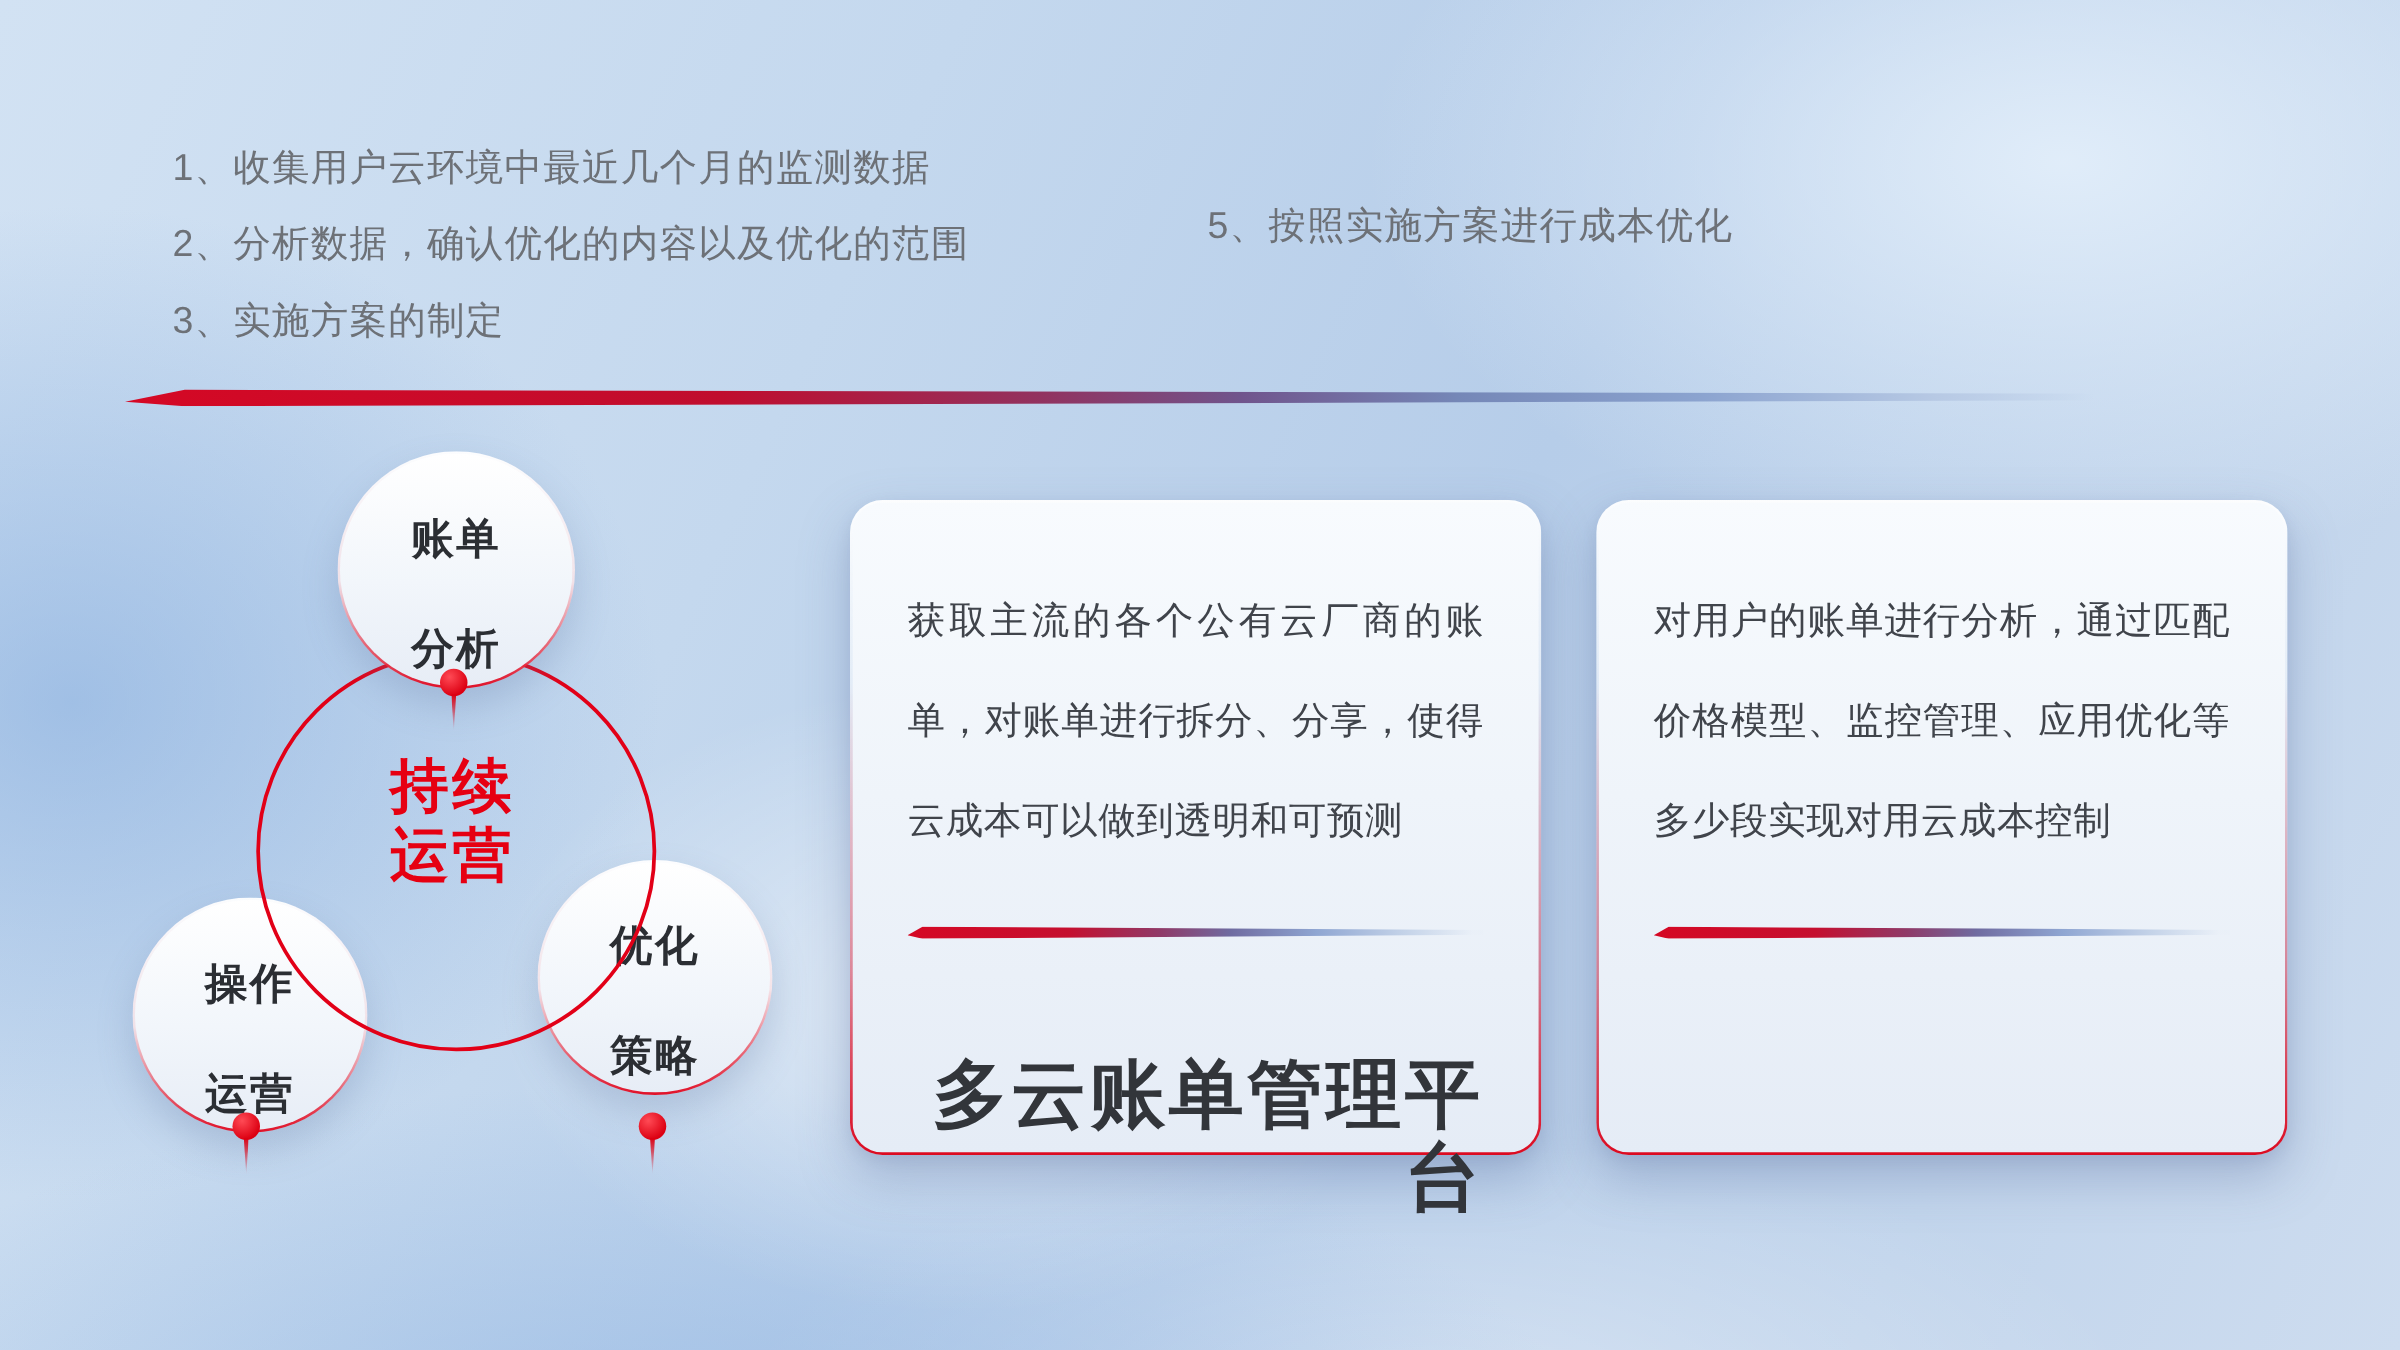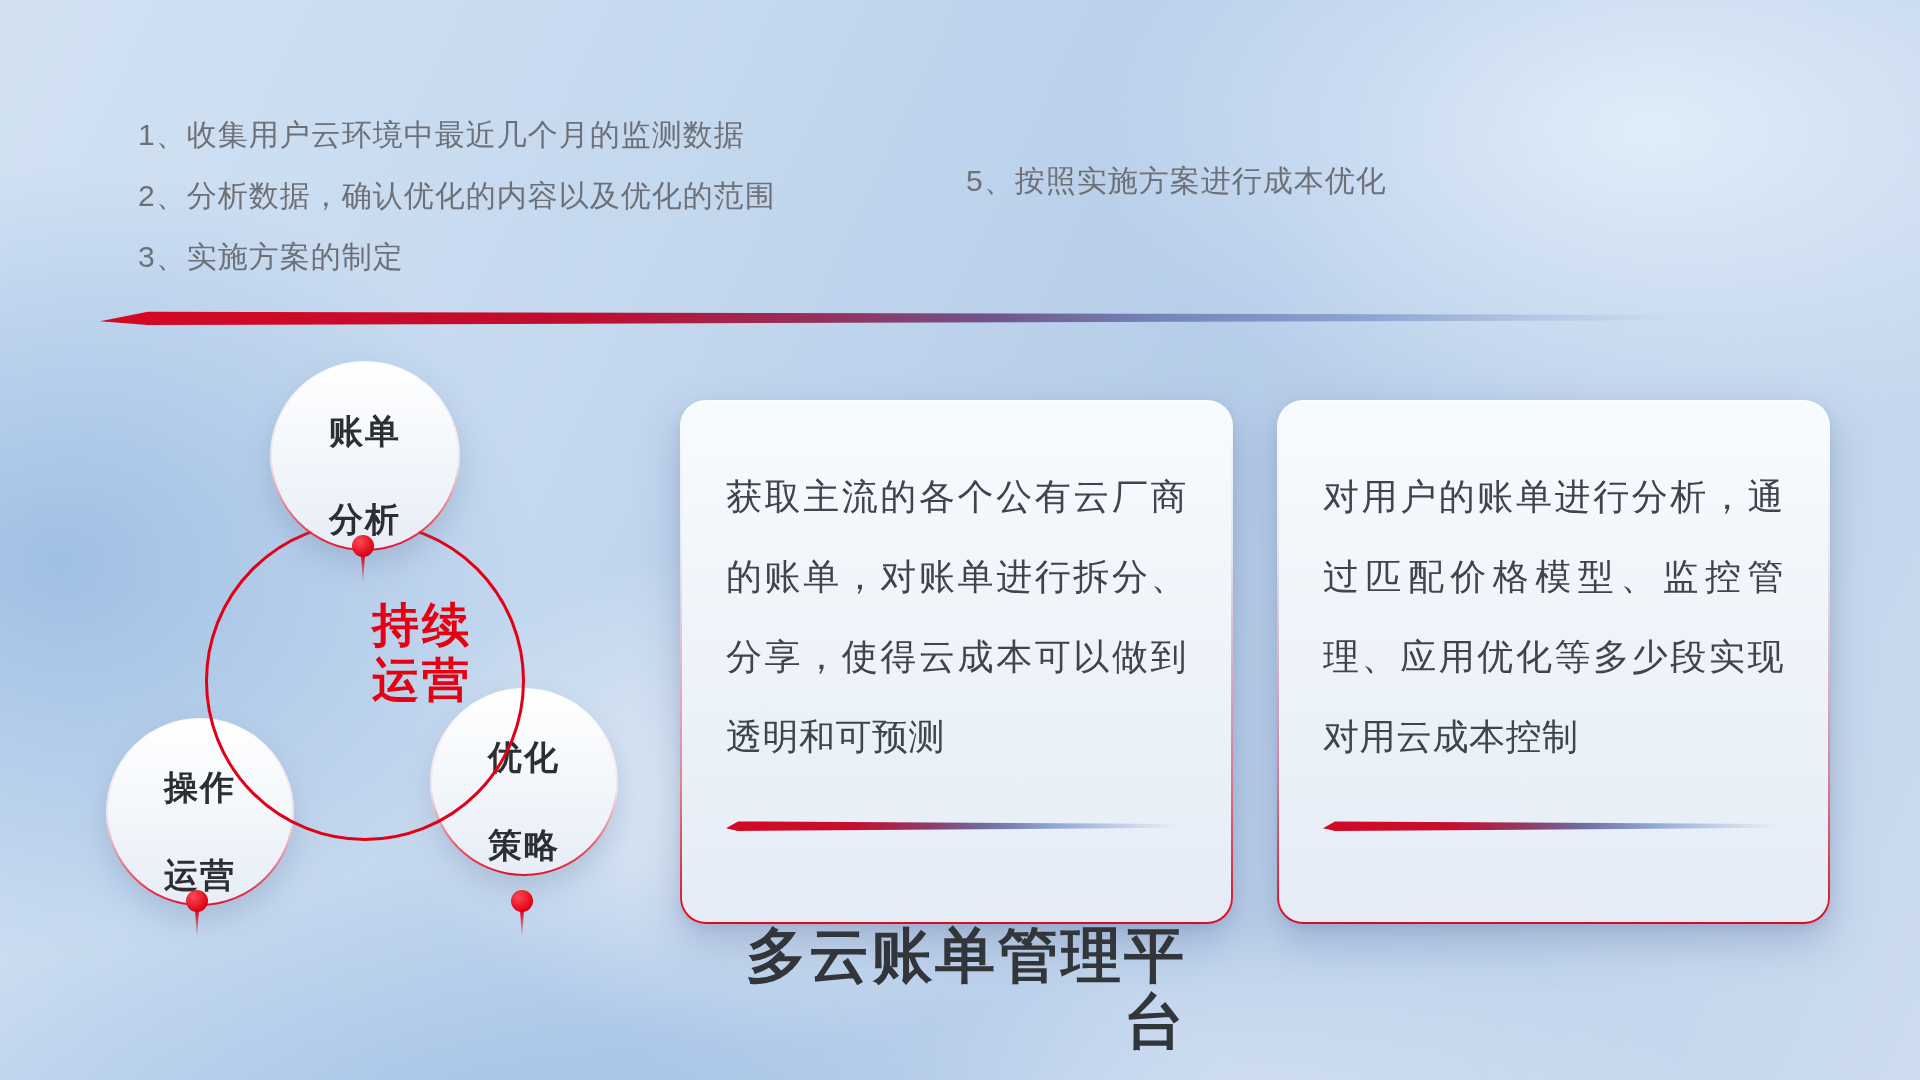--- a/index.html
+++ b/index.html
@@ -45,22 +45,22 @@
     box-shadow:0 14px 28px rgba(105,125,165,0.28);
     display:flex;align-items:center;justify-content:center;text-align:center;
   }
   .circle-top{left:270px;top:361px;width:186px;height:186px;z-index:3;}
   .circle-bl{left:106px;top:718px;z-index:1;}
   .circle-br{left:430px;top:688px;z-index:1;}
   .circle-label{font-size:34px;font-weight:600;color:#2b2e33;line-height:1.4;letter-spacing:2px;}
   .circle-label span{display:block;margin-top:40px;}
   .center-label{
     position:absolute;left:252px;top:601px;width:220px;z-index:2;
-    text-align:right;font-size:47px;font-weight:800;color:#e60012;
-    line-height:1.18;letter-spacing:3px;font-family:Liberation Mono, monospace;
+    text-align:center;font-size:47px;font-weight:800;color:#e60012;
+    line-height:1.18;letter-spacing:3px;
   }
   .center-label span{display:block;}
   .node-dot{
     position:absolute;width:22px;height:22px;border-radius:50%;z-index:4;
     background:radial-gradient(circle at 35% 30%,#ff4a55,#dc0012 72%);
   }
   .node-dot .tail{
     position:absolute;left:50%;top:20px;width:4px;height:30px;transform:translateX(-50%);
     background:linear-gradient(180deg,#dc0012,rgba(220,0,18,0));
     clip-path:polygon(0 0,100% 0,50% 100%);
@@ -75,21 +75,21 @@
     border:2.5px solid transparent;box-sizing:border-box;
     background:
       linear-gradient(180deg,#f8fbfe 0%,#eff4fa 45%,#e5ecf6 100%) padding-box,
       linear-gradient(180deg,rgba(255,255,255,0.95) 0%,rgba(255,255,255,0.55) 28%,rgba(223,72,92,0.6) 72%,#dc0a20 100%) border-box;
     box-shadow:0 18px 40px rgba(100,122,165,0.38),0 4px 10px rgba(120,140,175,0.18);
     padding:0 44px;
   }
   .card-1{left:680px;}
   .card-2{left:1277px;}
   .card-body{
-    margin:55px 0 0 0;font-size:36px;line-height:80px;color:#40444b;
+    margin:55px 0 0 0;font-size:30px;line-height:80px;color:#40444b;
     text-align:justify;letter-spacing:0.5px;
   }
   .card-divider{
     margin-top:44px;height:10px;width:100%;
     background:linear-gradient(90deg,#d50824 0%,#c50f2f 28%,#8f3a68 44%,#6f6ba0 56%,#8fa6d2 71%,#c3d2e8 86%,rgba(210,222,238,0.05) 98%);
     clip-path:polygon(0 72%, 2.6% 4%, 100% 30%, 100% 68%, 2.6% 100%);
   }
   .card-title{
     margin:92px 0 0 0;font-size:60px;font-weight:700;color:#32353a;
     text-align:right;letter-spacing:3px;line-height:1.1;

